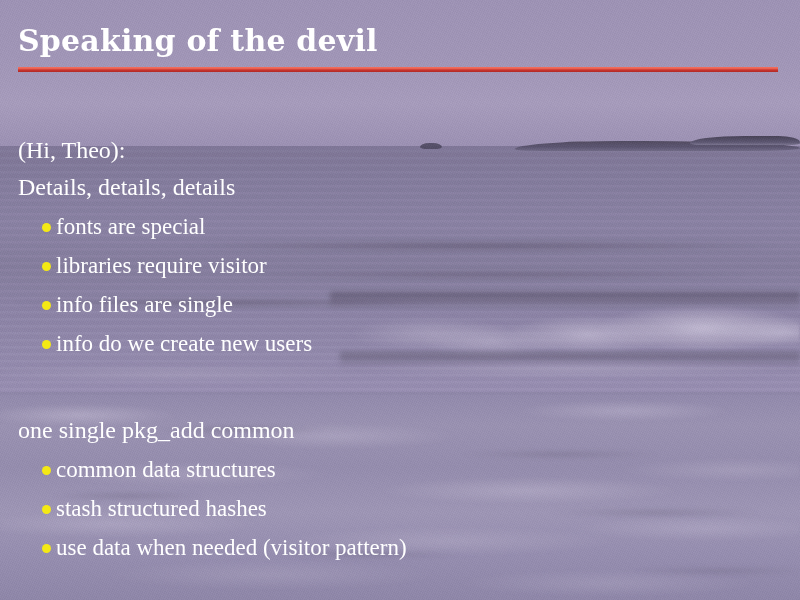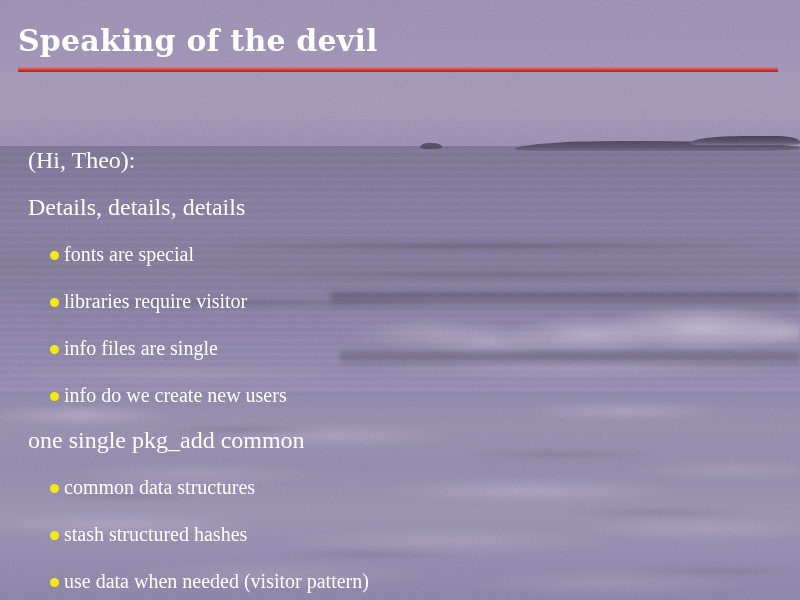--- a/index.html
+++ b/index.html
@@ -196,35 +196,35 @@
     height: 5px;
     background: linear-gradient(to bottom, #f0705e 0%, #ec6354 28%, #c9342e 60%, #b02a26 100%);
   }
 
   .body-block { position: absolute; left: 0; width: 800px; }
   #block-one { top: 131px; }
   #block-two { top: 411px; }
 
   .line-l1 {
     position: relative;
-    margin: 12px;
+    margin: 2px;
     padding: 0 0 0 16px;
     height: 35px;
     line-height: 35px;
     font-size: 24px;
     color: #ffffff;
     white-space: nowrap;
   }
   .line-l2 {
     position: relative;
-    margin: 12px;
+    margin: 4px;
     padding: 0 0 0 52px;
     height: 35px;
     line-height: 35px;
-    font-size: 20px;
+    font-size: 23px;
     color: #ffffff;
     white-space: nowrap;
   }
   .line-l2 .bullet {
     position: absolute;
     left: 38px;
     top: 14px;
     width: 9px;
     height: 9px;
     border-radius: 50%;

